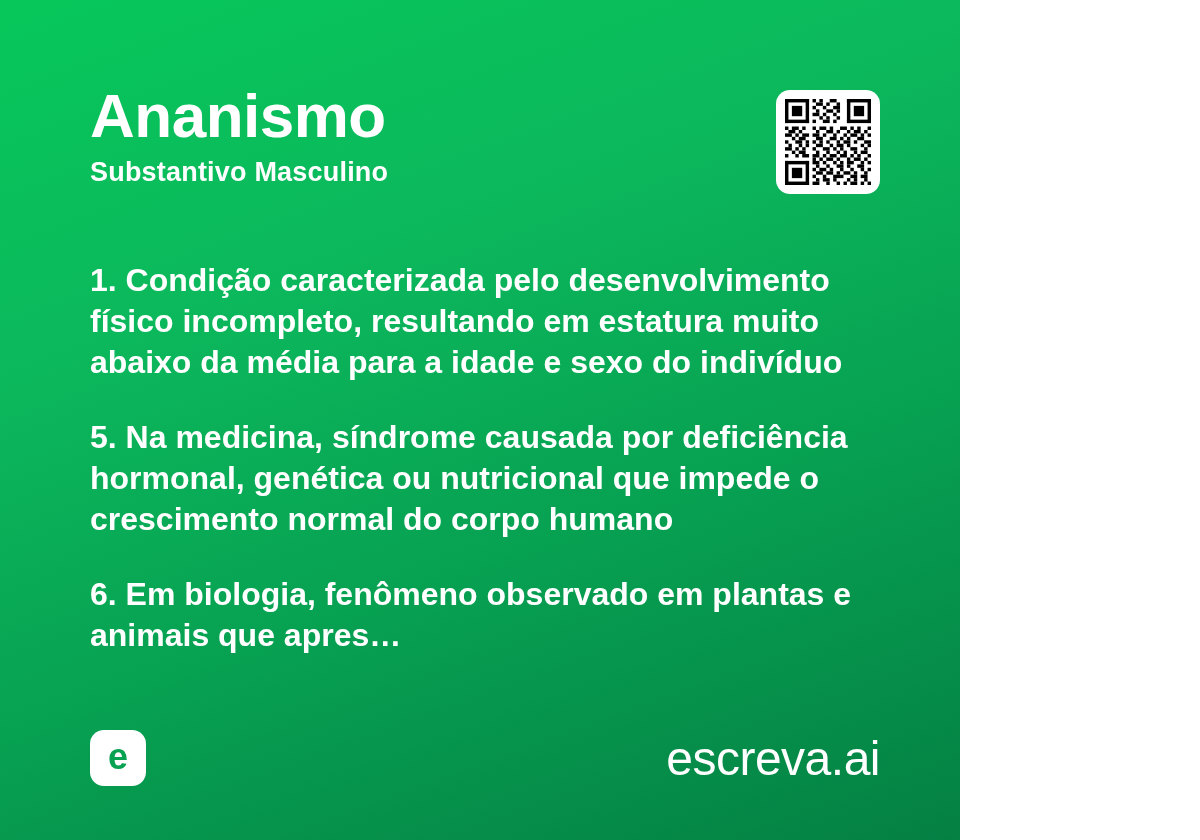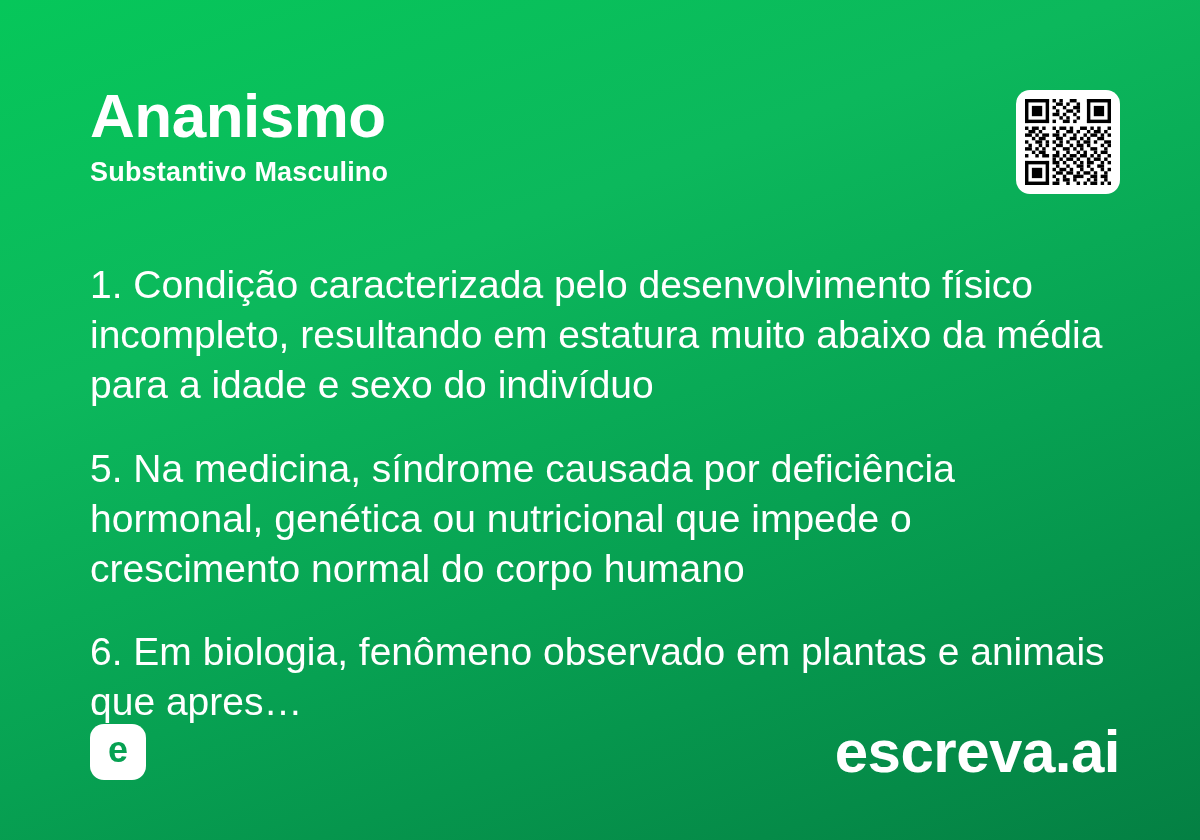--- a/index.html
+++ b/index.html
@@ -5,21 +5,21 @@
   html, body {
     margin: 0;
     padding: 0;
     background: #ffffff;
   }
   body {
     font-family: "Liberation Sans", sans-serif;
   }
   .card {
     position: relative;
-    width: 1200px;
+    width: 960px;
     height: 840px;
     box-sizing: border-box;
     background: linear-gradient(160deg, #06c75a 0%, #0cb85c 32%, #07a152 62%, #048043 100%);
     overflow: hidden;
     color: #ffffff;
   }
   .card-inner {
     position: absolute;
     left: 90px;
     right: 80px;
@@ -62,26 +62,26 @@
   .qr {
     width: 100%;
     height: 100%;
     display: block;
     image-rendering: pixelated;
   }
   .definitions {
     margin-top: 66px;
   }
   .definition {
-    font-size: 39px;
+    font-size: 32px;
     line-height: 1.28;
     margin: 0 0 34px 0;
     color: #ffffff;
     max-width: 1020px;
-    font-weight: 400;
+    font-weight: 700;
   }
   .definition:last-child {
     margin-bottom: 0;
   }
   .footer {
     position: absolute;
     left: 90px;
     right: 80px;
     bottom: 54px;
     display: flex;
@@ -97,22 +97,22 @@
     align-items: center;
     justify-content: center;
     color: #07a152;
     font-size: 36px;
     font-weight: bold;
     line-height: 1;
     padding-bottom: 3px;
     box-sizing: border-box;
   }
   .brand {
-    font-size: 60px;
-    font-weight: bold;
+    font-size: 48px;
+    font-weight: normal;
     color: #ffffff;
     letter-spacing: -0.5px;
     text-align: center;
   }
 </style>
 </head>
 <body>
 
 <div class="card">
 

